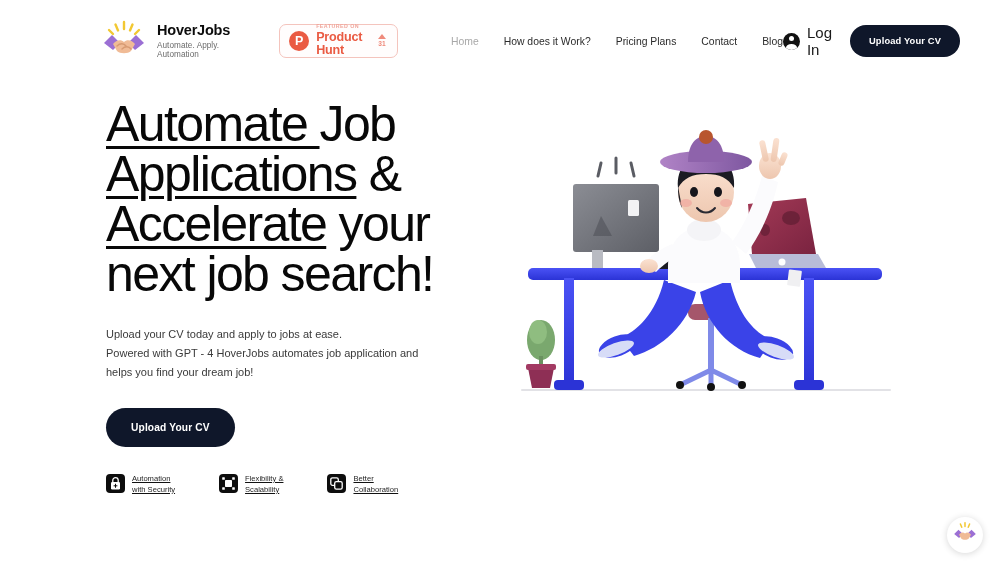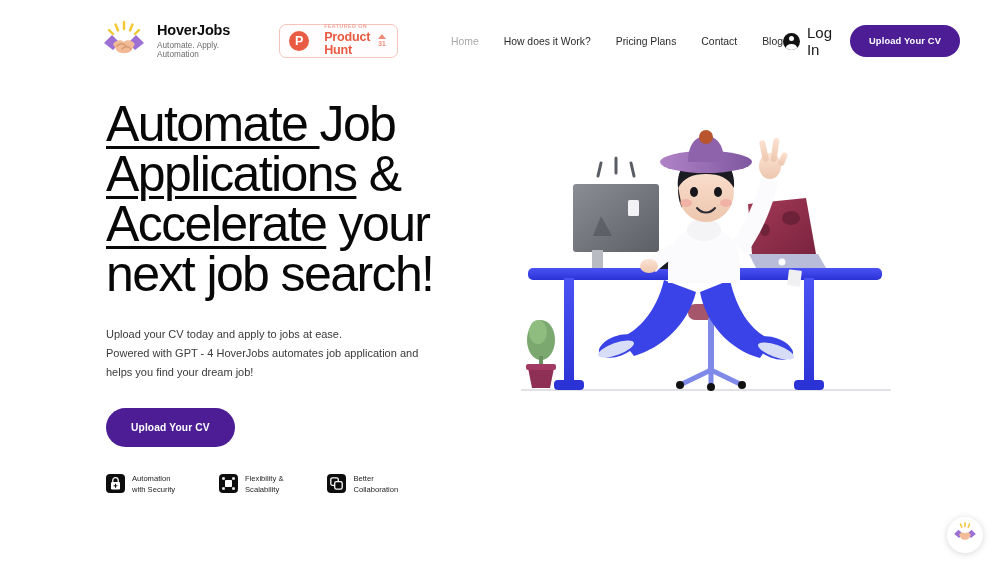--- a/index.html
+++ b/index.html
@@ -78,21 +78,21 @@
     color: #fff;
     font-size: 12.5px;
     font-weight: bold;
     display: flex;
     align-items: center;
     justify-content: center;
     flex: 0 0 auto;
     line-height: 1;
   }
 
-  .ph-copy { flex: 1 1 auto; line-height: 1.1; margin-left: 8px; }
+  .ph-copy { flex: 1 1 auto; line-height: 1.1; }
 
   .ph-featured {
     font-size: 5.3px;
     font-weight: bold;
     letter-spacing: 0.45px;
     color: #f0a79c;
     text-transform: uppercase;
   }
 
   .ph-name {
@@ -180,21 +180,21 @@
     position: absolute;
     width: 11px; height: 7px;
     border-radius: 50% 50% 0 0;
     background: #fff;
     left: 3px; bottom: -1.5px;
   }
 
   .login-label { font-size: 15px; color: #1a1a1a; }
 
   .btn-primary {
-    background: #4c1d95;
+    background: #0f172a;
     color: #ffffff;
     border: none;
     border-radius: 20px;
     font-family: inherit;
     font-size: 9.3px;
     font-weight: bold;
     letter-spacing: 0.15px;
     cursor: pointer;
     white-space: nowrap;
   }
@@ -241,20 +241,21 @@
   
   .features {
     display: flex;
     gap: 44px;
   }
 
   .feature {
     display: flex;
     align-items: center;
     gap: 7px;
+    text-decoration: underline;
   }
 
   .feature-icon {
     width: 19px; height: 19px;
     border-radius: 4px;
     background: #0d0d0d;
     display: flex;
     align-items: center;
     justify-content: center;
     flex: 0 0 auto;

